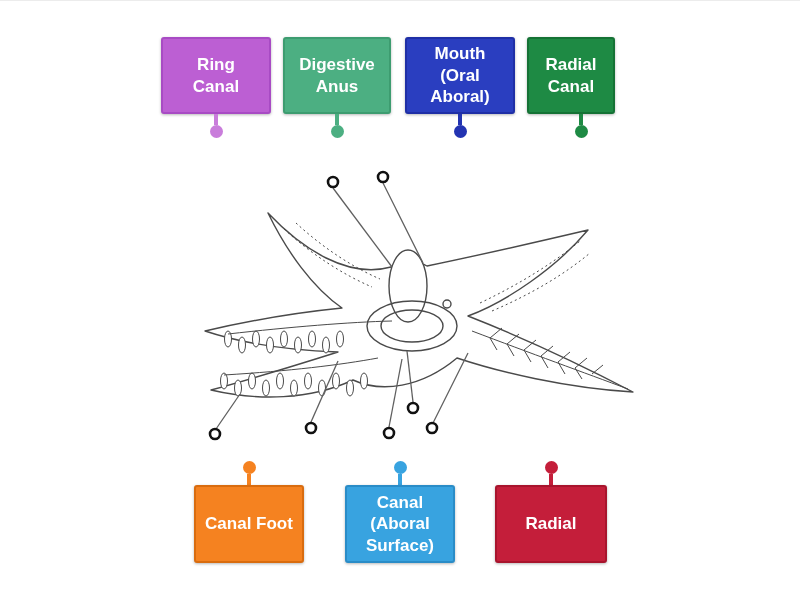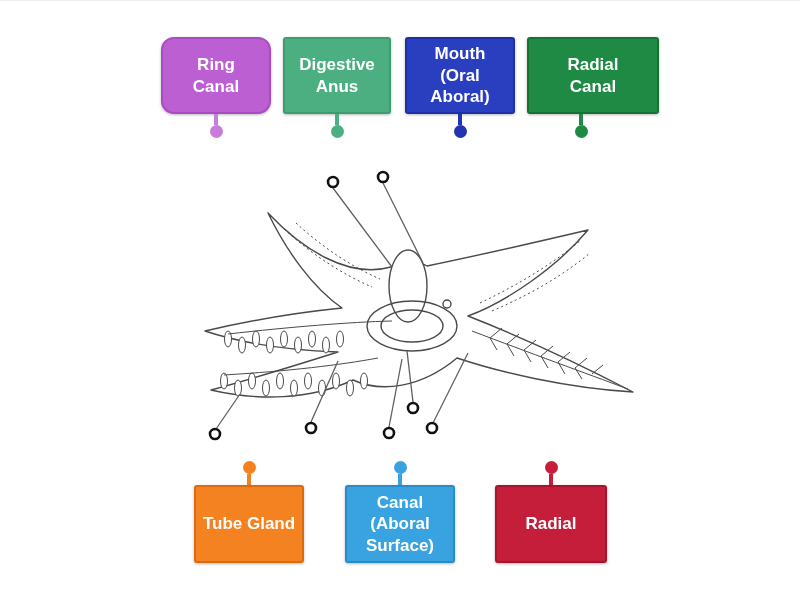--- a/index.html
+++ b/index.html
@@ -18,30 +18,30 @@
   .pin .stem{width:4px;height:11px;}
   .pin .dot{width:13px;height:13px;border-radius:50%;}
   svg.diagram{position:absolute;left:0;top:0;pointer-events:none;}
   svg.diagram .marker{pointer-events:all;cursor:pointer;}
 </style>
 </head>
 <body>
 
 <div class="stage">
 
-  <div class="card" style="left: 161px; top: 36px; width: 110px; padding: 0px 20px; background-color: rgb(188, 95, 211); border-color: rgb(168, 75, 196); border-radius: 13px;">
+  <div class="card" style="left: 161px; top: 36px; width: 110px; padding: 0px 20px; background-color: rgb(188, 95, 211); border-color: rgb(168, 75, 196);">
     <span>Ring Canal</span>
   </div>
   <div class="card" style="left: 283px; top: 36px; width: 108px; padding: 0px 10px; background-color: rgb(76, 175, 130); border-color: rgb(61, 156, 112);">
     <span>Digestive Anus</span>
   </div>
   <div class="card" style="left: 405px; top: 36px; width: 110px; padding: 0px 16px; background-color: rgb(42, 62, 192); border-color: rgb(31, 47, 166);">
     <span>Mouth (Oral Aboral)</span>
   </div>
-  <div class="card" style="left: 527px; top: 36px; width: 132px; padding: 0px 16px; background-color: rgb(30, 138, 68); border-color: rgb(21, 114, 53); align-items: center;">
+  <div class="card" style="left: 527px; top: 36px; width: 88px; padding: 0px 16px; background-color: rgb(30, 138, 68); border-color: rgb(21, 114, 53); align-items: center;">
     <span>Radial Canal</span>
   </div>
 
   <div class="pin" style="left:209px;top:113px;">
     <div class="stem" style="background-color: rgb(201, 125, 219);"></div>
     <div class="dot" style="background-color: rgb(201, 125, 219);"></div>
   </div>
   <div class="pin" style="left:330px;top:113px;">
     <div class="stem" style="background-color: rgb(76, 175, 130);"></div>
     <div class="dot" style="background-color: rgb(76, 175, 130);"></div>
@@ -162,21 +162,21 @@
   <div class="pin" style="left:393px;top:460px;">
     <div class="dot" style="background-color: rgb(56, 163, 224);"></div>
     <div class="stem" style="background-color: rgb(56, 163, 224);"></div>
   </div>
   <div class="pin" style="left:544px;top:460px;">
     <div class="dot" style="background-color: rgb(196, 30, 58);"></div>
     <div class="stem" style="background-color: rgb(196, 30, 58);"></div>
   </div>
 
   <div class="card" style="left: 194px; top: 484px; width: 110px; height: 78px; padding: 0px 6px; background-color: rgb(245, 130, 32); border-color: rgb(217, 108, 15);">
-    <span>Tube Gland</span>
+    <span>Canal Foot</span>
   </div>
   <div class="card" style="left: 345px; top: 484px; width: 110px; height: 78px; padding: 0px 16px; background-color: rgb(56, 163, 224); border-color: rgb(42, 140, 199);">
     <span>Canal (Aboral Surface)</span>
   </div>
   <div class="card" style="left: 495px; top: 484px; width: 112px; height: 78px; padding: 0px 8px; background-color: rgb(196, 30, 58); border-color: rgb(168, 20, 45);">
     <span>Radial</span>
   </div>
 
 </div>
 

